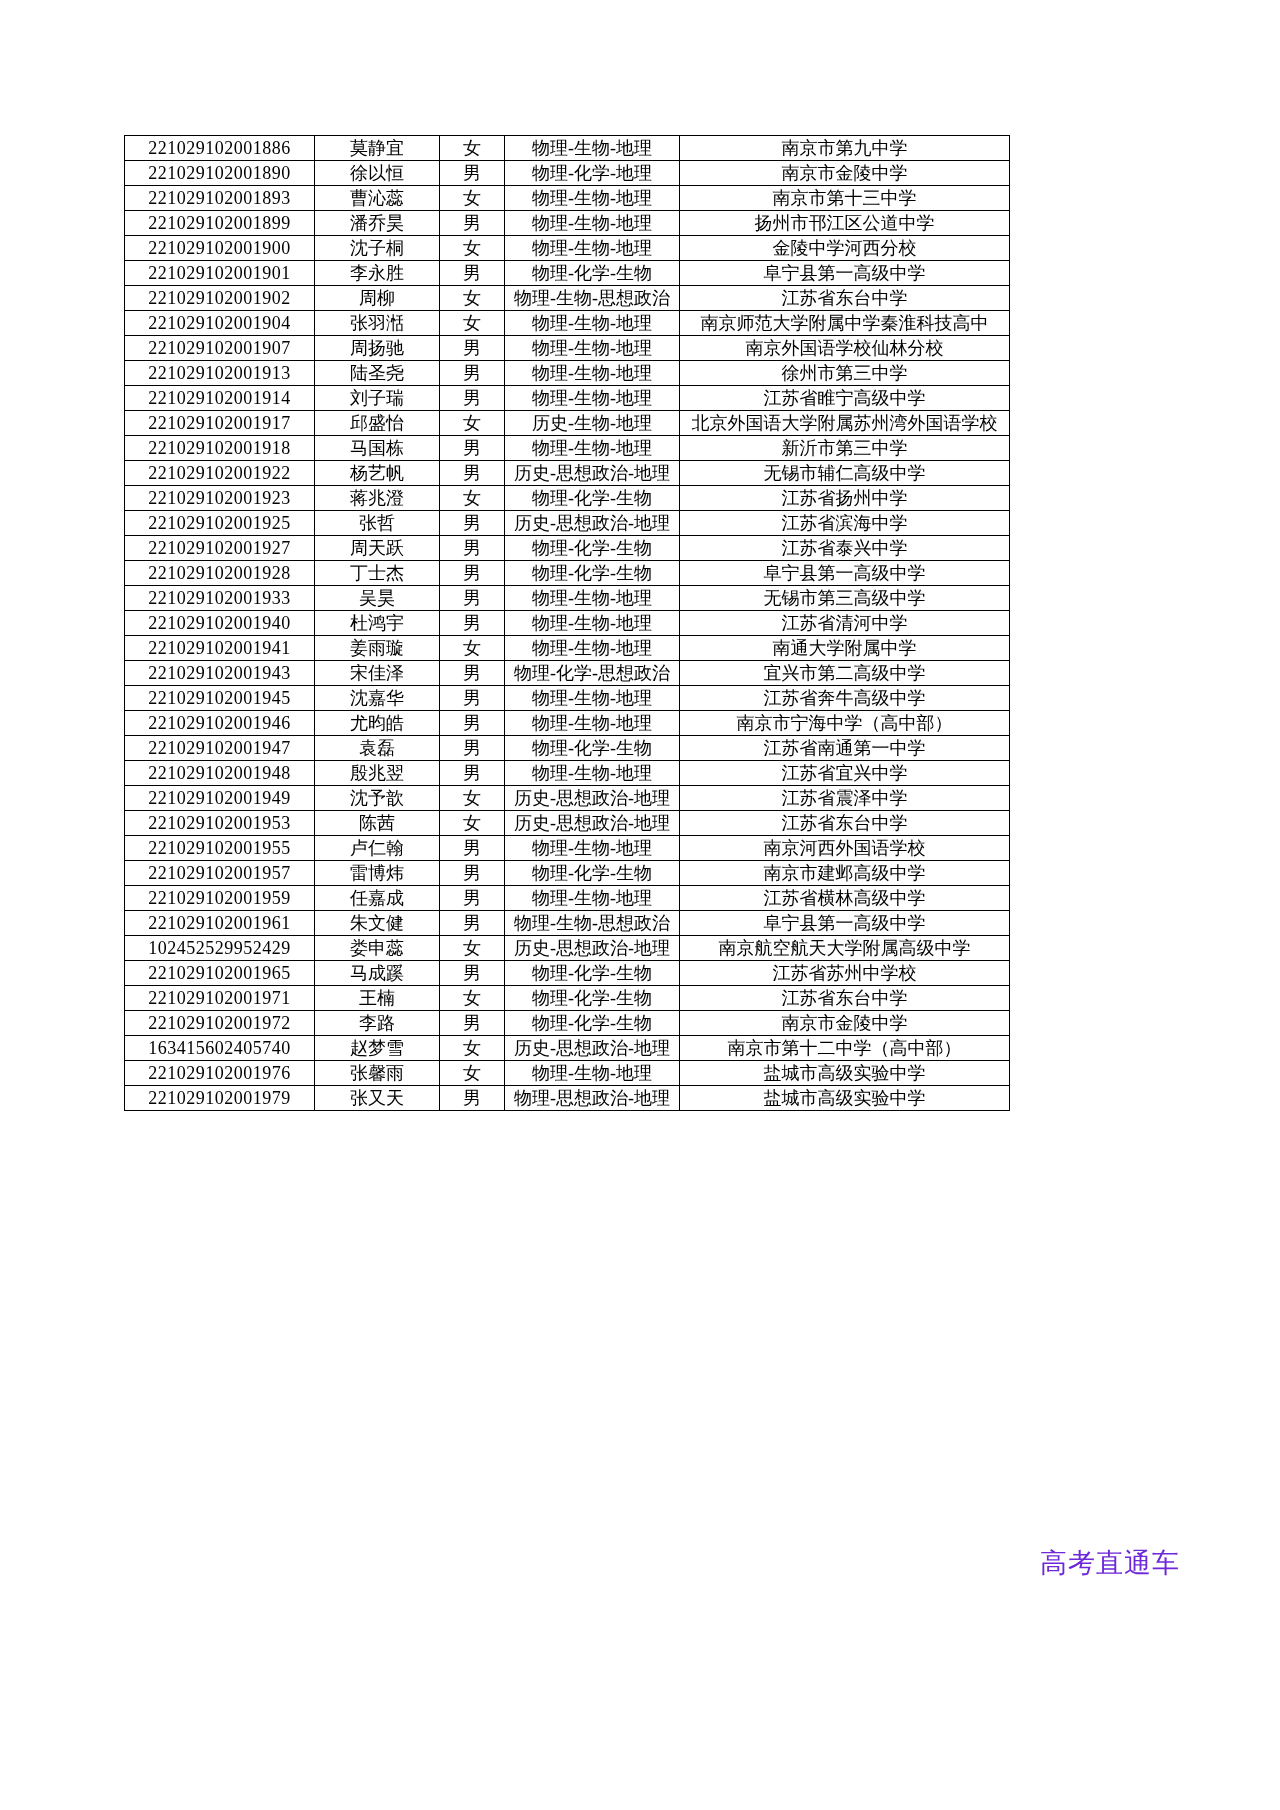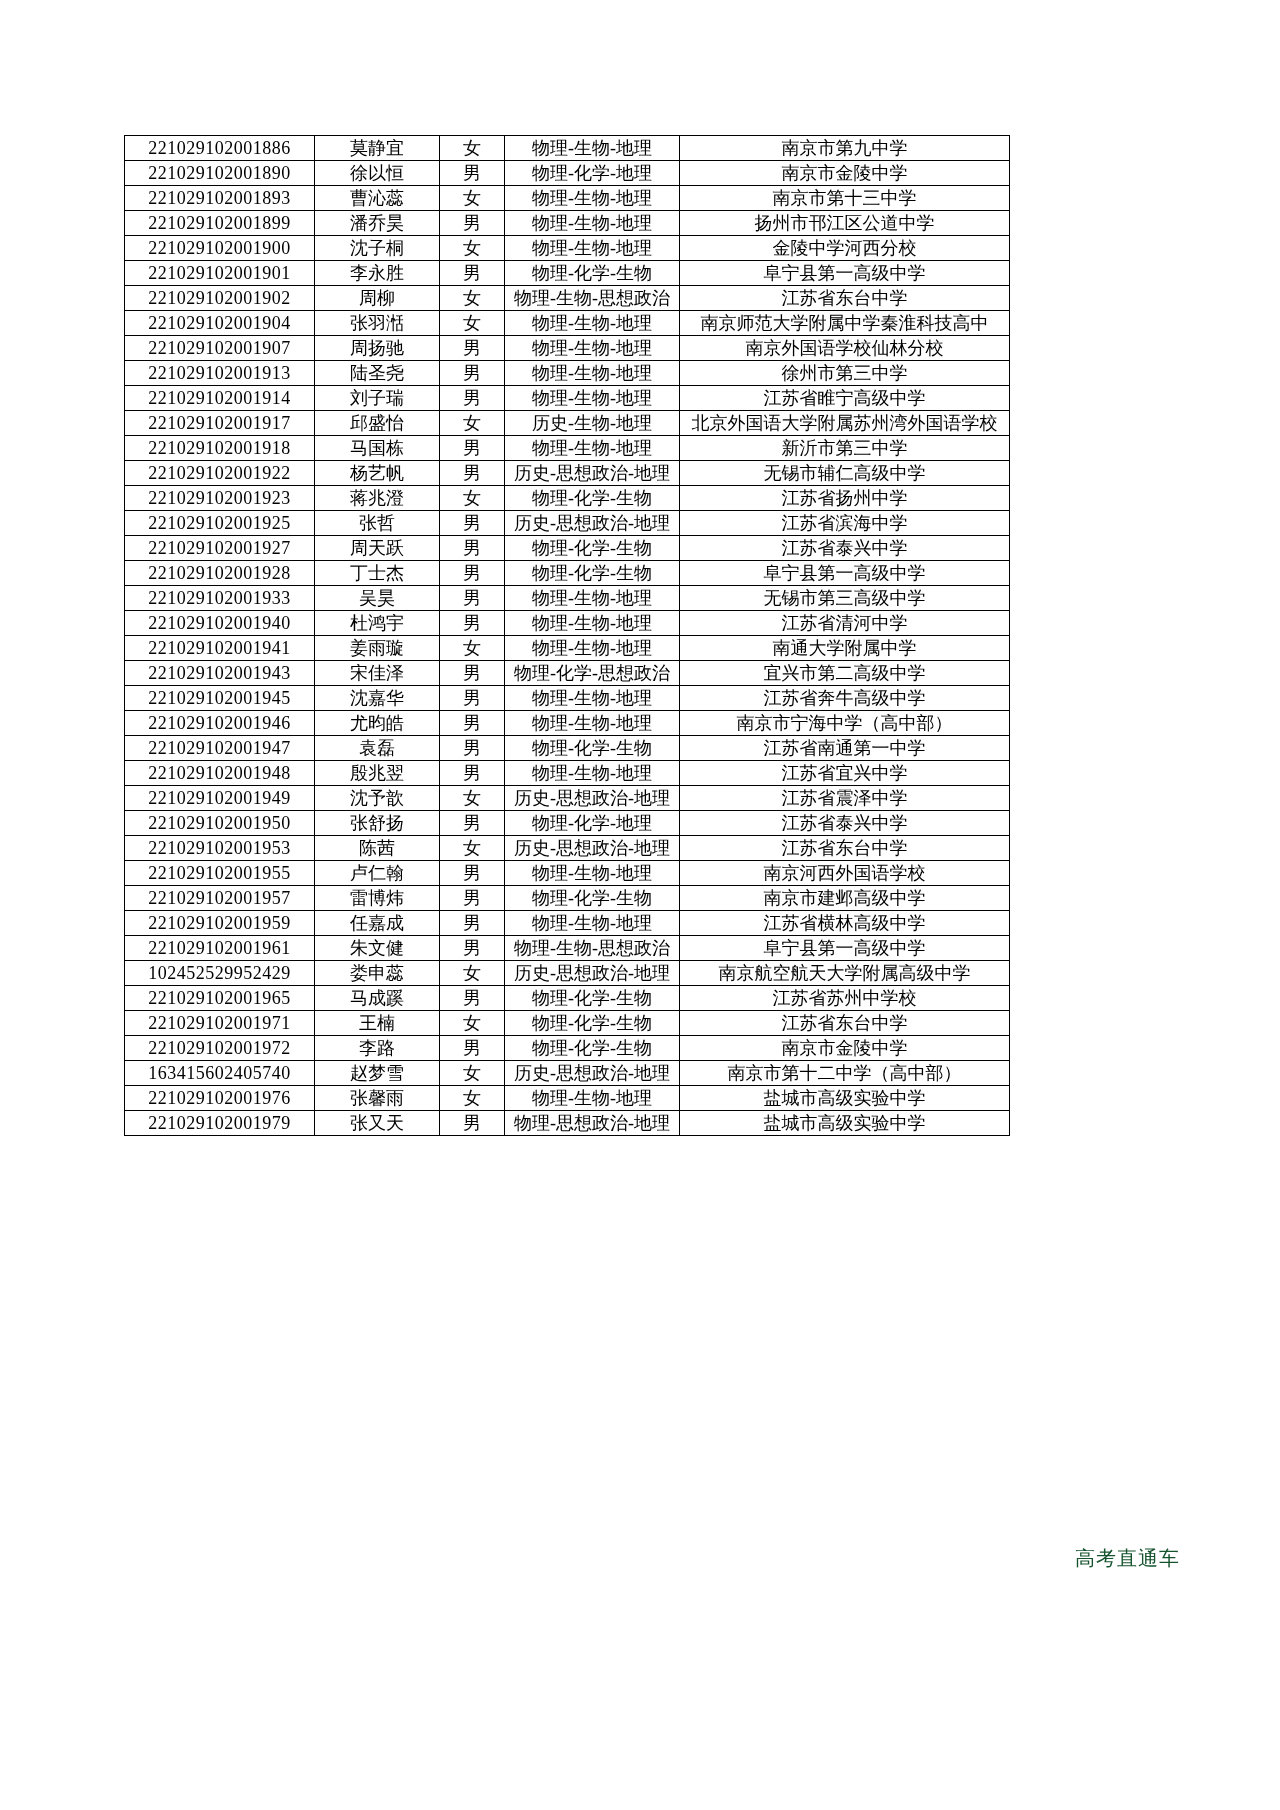--- a/index.html
+++ b/index.html
@@ -45,23 +45,23 @@
     padding-right: 11px;
   }
   td.col-school {
     padding-left: 14px;
     padding-right: 14px;
   }
   .watermark {
     position: absolute;
     right: 100px;
     top: 1545px;
-    font-size: 20px;
+    font-size: 27px;
     letter-spacing: 1px;
-    color: #14532d;
+    color: #6d28d9;
     font-family: Liberation Sans, sans-serif;
   }
 </style>
 </head>
 <body>
 
 <div class="page">
 
   <table class="roster">
     <colgroup>
@@ -255,27 +255,20 @@
           <td class="col-school">江苏省宜兴中学</td>
         </tr>
         <tr>
           <td class="col-id">221029102001949</td>
           <td class="col-name">沈予歆</td>
           <td class="col-gender">女</td>
           <td class="col-subjects">历史-思想政治-地理</td>
           <td class="col-school">江苏省震泽中学</td>
         </tr>
         <tr>
-          <td class="col-id">221029102001950</td>
-          <td class="col-name">张舒扬</td>
-          <td class="col-gender">男</td>
-          <td class="col-subjects">物理-化学-地理</td>
-          <td class="col-school">江苏省泰兴中学</td>
-        </tr>
-        <tr>
           <td class="col-id">221029102001953</td>
           <td class="col-name">陈茜</td>
           <td class="col-gender">女</td>
           <td class="col-subjects">历史-思想政治-地理</td>
           <td class="col-school">江苏省东台中学</td>
         </tr>
         <tr>
           <td class="col-id">221029102001955</td>
           <td class="col-name">卢仁翰</td>
           <td class="col-gender">男</td>

